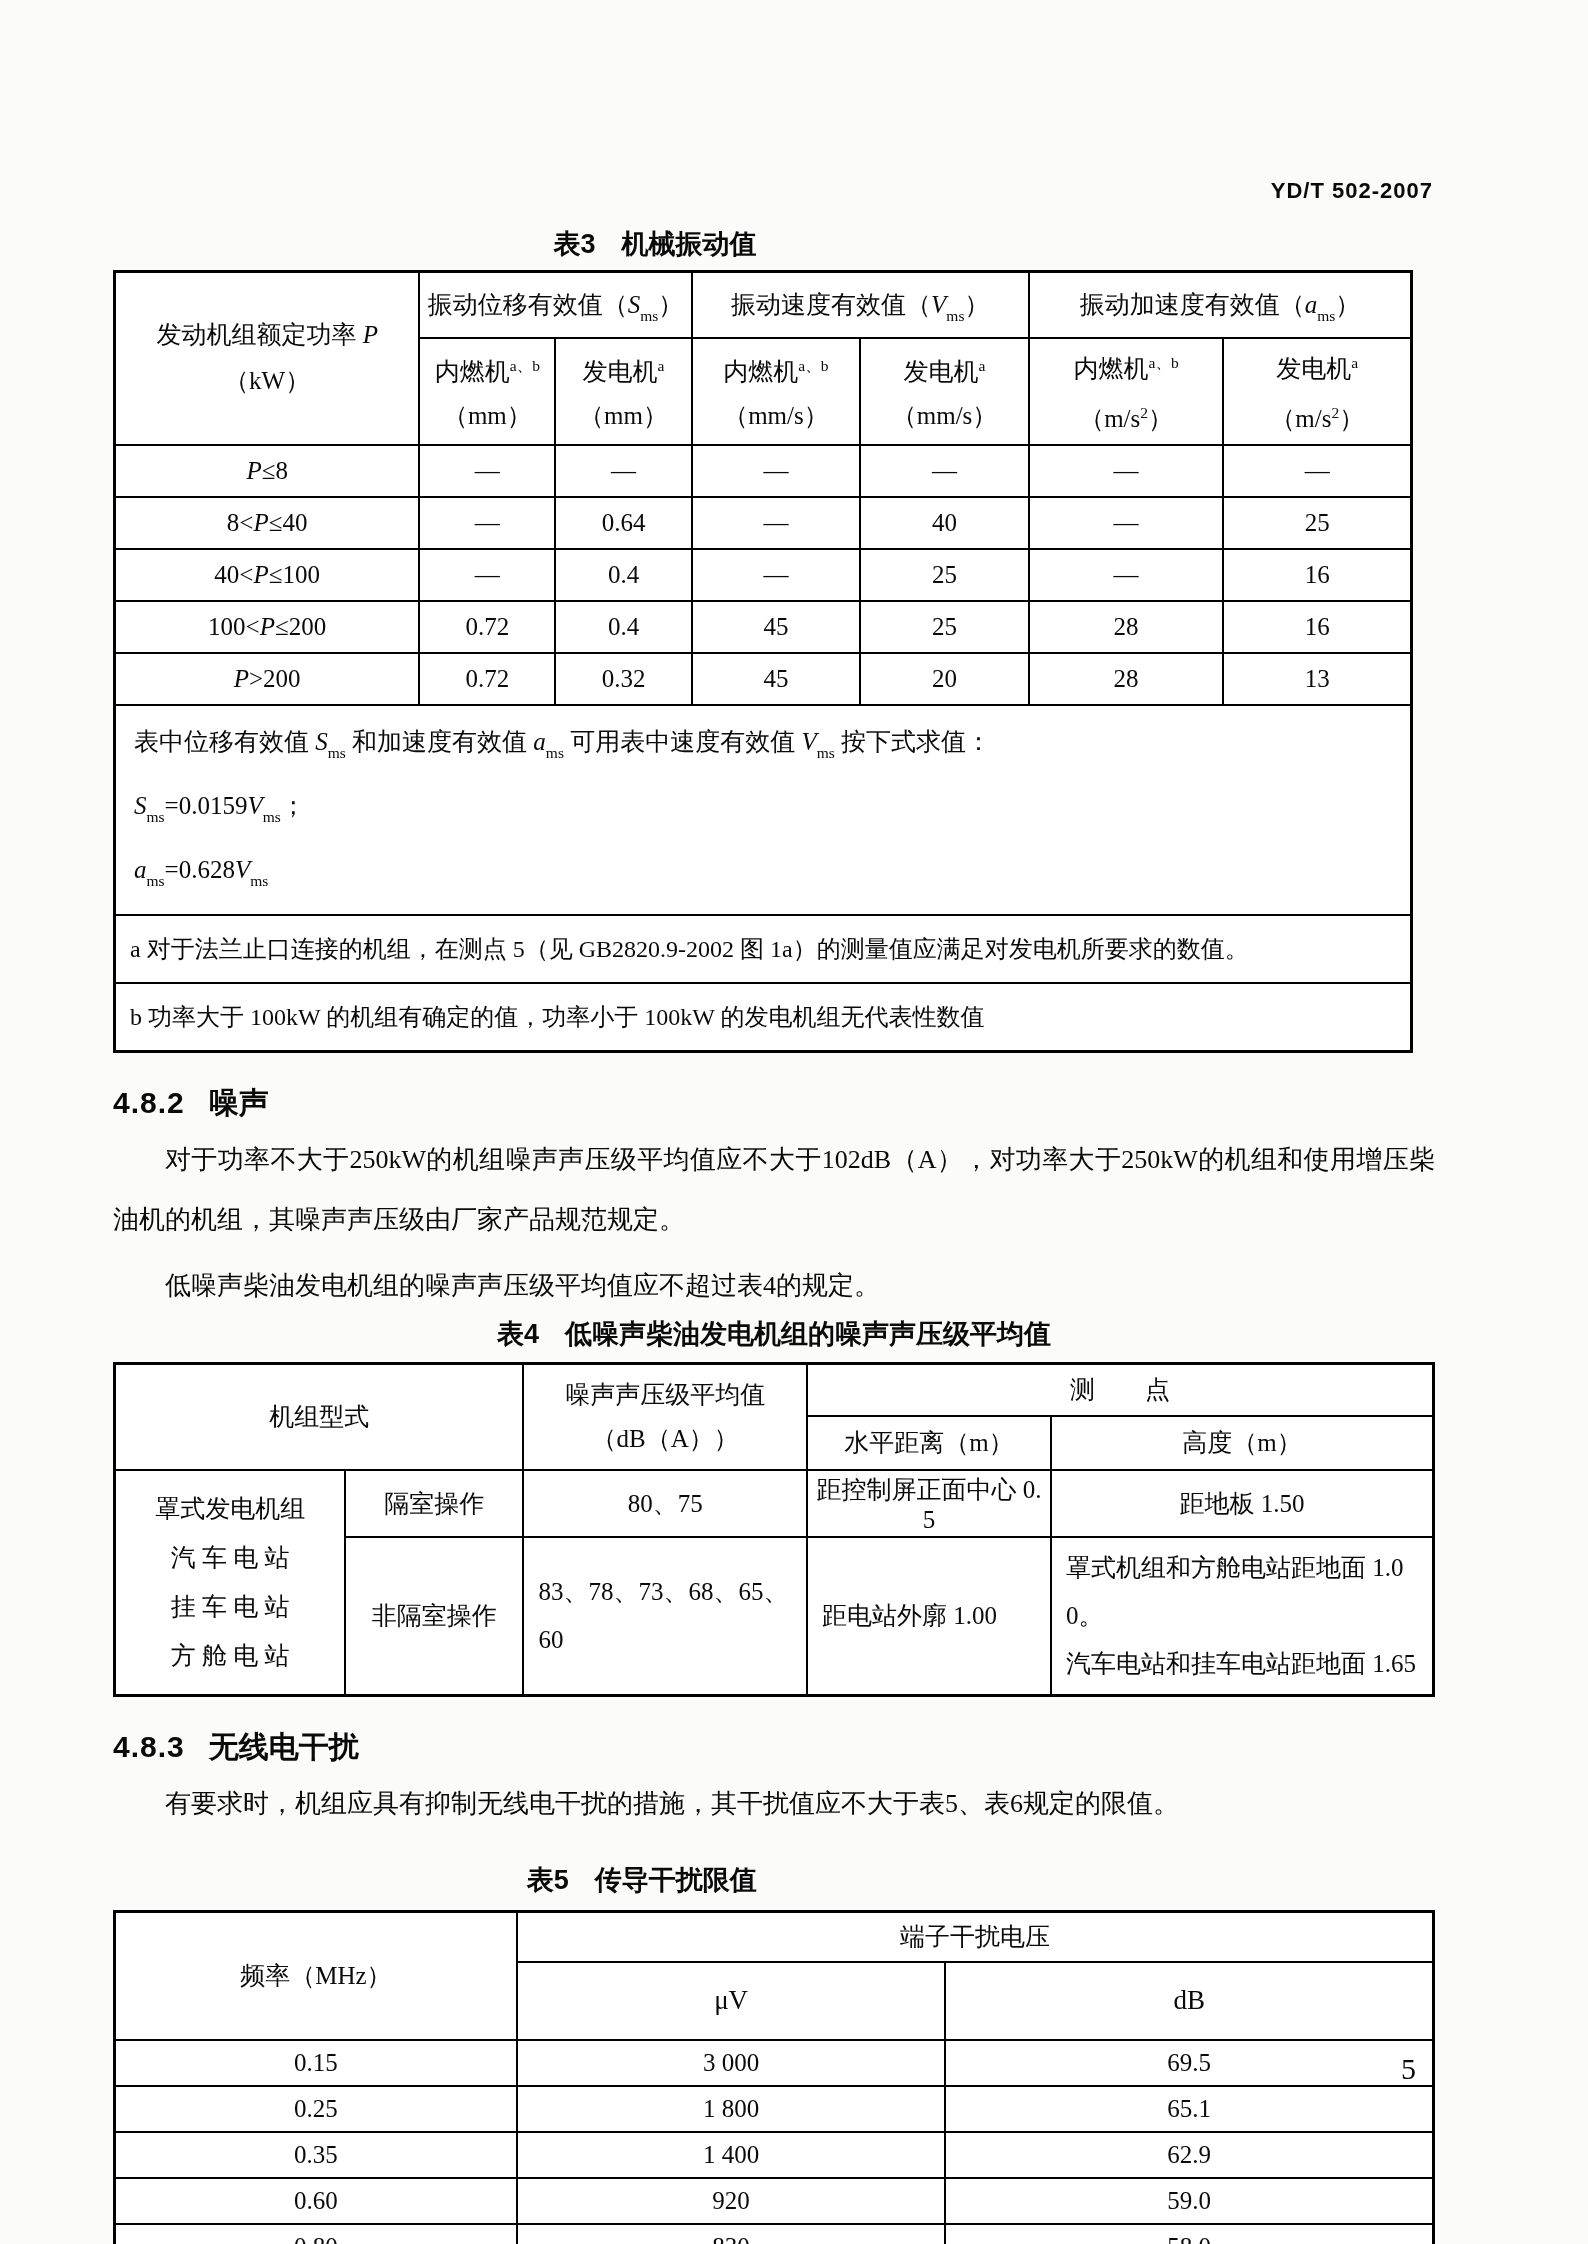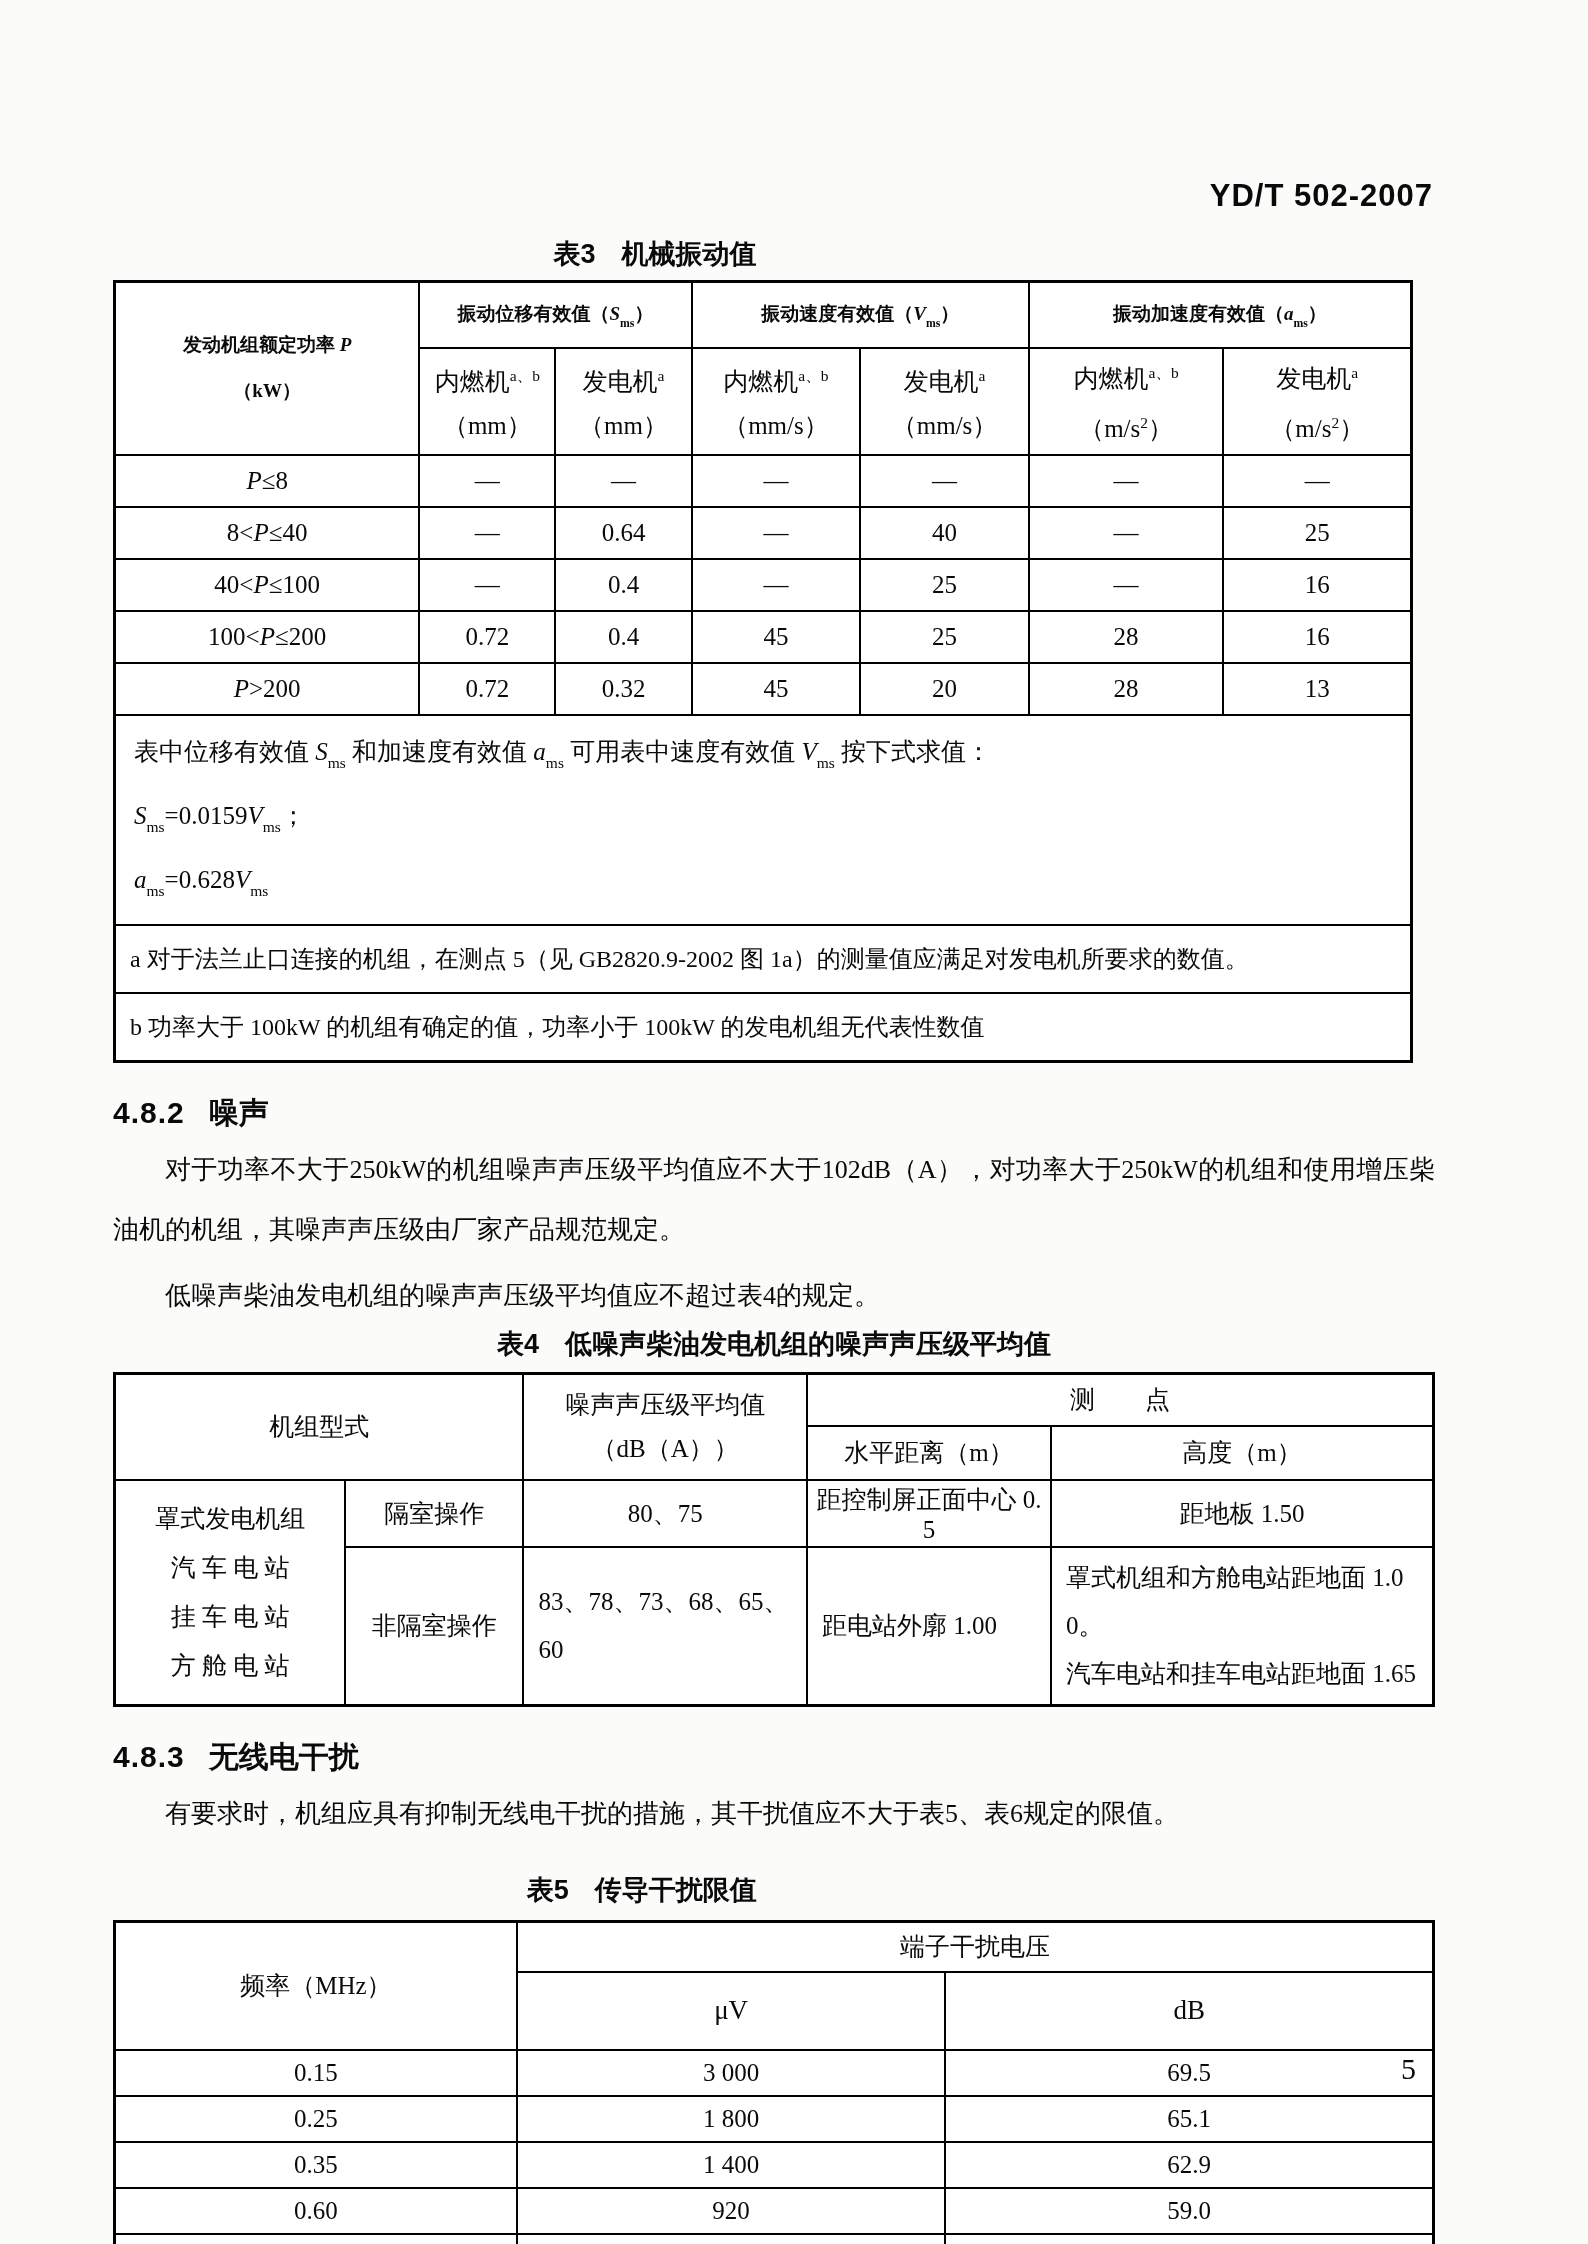--- a/index.html
+++ b/index.html
@@ -6,40 +6,40 @@
   body{
     width:1588px;height:2244px;position:relative;
     background:#fbfbfa;color:#0a0a0a;
     font-family:"Liberation Serif","DejaVu Serif",serif;
     overflow:hidden;
   }
   .page{position:absolute;left:0;top:0;width:1588px;height:2244px;}
   .content{position:absolute;left:113px;top:178px;width:1322px;}
   .doc-header{
     text-align:right;font-family:"Liberation Sans","DejaVu Sans",sans-serif;
-    font-weight:bold;font-size:31px;letter-spacing:1px;padding-right:2px;
+    font-weight:bold;font-size:22px;letter-spacing:1px;padding-right:2px;
   }
   .tbl-title{
     font-weight:bold;font-size:27px;text-align:center;
     font-family:"Liberation Sans","DejaVu Sans",sans-serif;
   }
   .tbl-title .tno{margin-right:26px;}
   .t3-title{margin-top:22px;width:82%;}
   .t4-title{width:100%;}
   .t5-title{margin-top:28px;width:80%;}
   table{border-collapse:collapse;table-layout:fixed;width:100%;background:#fff;}
   table{border:3px solid #000;}
   td{border:2px solid #000;text-align:center;vertical-align:middle;
      font-size:25px;padding:2px 6px;word-break:break-all;}
   .it{font-style:italic;}
   sub{font-size:0.62em;position:relative;top:0.15em;}
   sup{font-size:0.62em;}
   
   .t3{margin-top:8px;width:1300px;}
-  .t3 .h1 td{height:60px;font-size:19px;font-weight:bold;}
+  .t3 .h1 td{height:60px;font-size:25px;}
   .t3 .h2 td{height:98px;margin-left:24px;}
   .t3 .h2 td div{line-height:44px;}
   .t3 .dr td{height:46px;}
   .t3 td.notes{text-align:left;padding:8px 18px;}
   .t3 td.notes div{line-height:55px;font-size:25px;}
   .t3 td.noterow{text-align:left;height:44px;padding:11px 14px;font-size:24px;}
   .t3 .powercell div{line-height:46px;}
   
   .sec-heading{
     margin-top:30px;font-weight:bold;font-size:30px;

